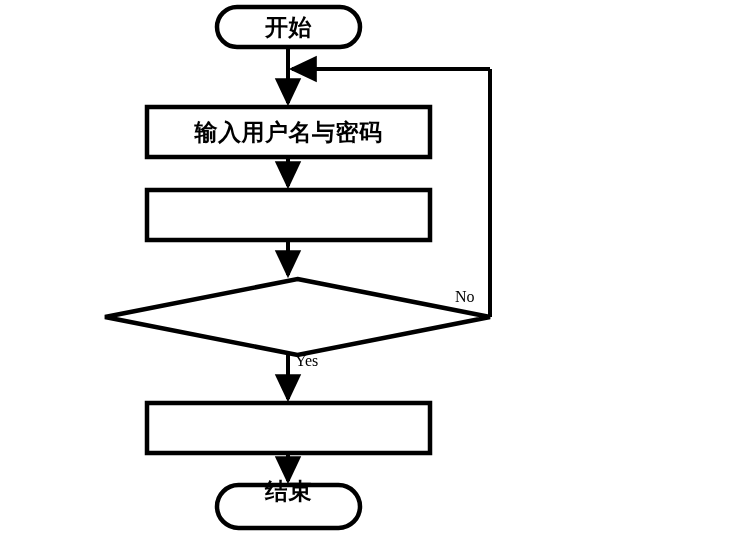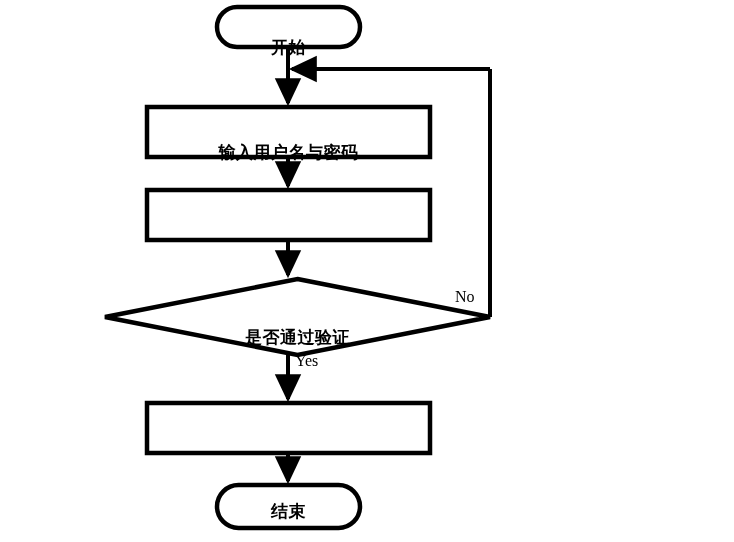--- a/index.html
+++ b/index.html
@@ -30,23 +30,22 @@
     align-items: center;
     justify-content: center;
     color: #000000;
     font-weight: bold;
     letter-spacing: 0.5px;
     white-space: nowrap;
     user-select: none;
   }
   .cjk {
     font-family: Liberation Serif, serif;
-    font-size: 17px;
+    font-size: 23px;
     font-weight: bold;
-    margin-top: 20px;
   }
   .edge-label {
     position: absolute;
     color: #000000;
     font-family: "Liberation Serif", "DejaVu Serif", serif;
     font-size: 16px;
     font-weight: normal;
     white-space: nowrap;
     user-select: none;
   }
@@ -90,21 +89,20 @@
     <line x1="288" y1="453" x2="288" y2="481" stroke="#000000" stroke-width="4" marker-end="url(#arrow)"></line>
 
     <rect x="217" y="485" width="143" height="43" rx="21.5" ry="21.5" fill="#ffffff" stroke="#000000" stroke-width="4.5"></rect>
   </svg>
 
   <div class="node-label cjk" style="left:217px; top:7px; width:143px; height:40px;">开始</div>
 
   <div class="node-label cjk" style="left:147px; top:107px; width:283px; height:50px;text-align:center;">输入用户名与密码</div>
 
 
-  <div class="node-label cjk" style="left:155px; top:295px; width:285px; height:44px;">是否通过验证</div>
 
 
   <div class="node-label cjk" style="left:217px; top:470px; width:143px; height:43px;">结束</div>
 
   <div class="edge-label" style="left:455px; top:288px;">No</div>
 
   <div class="edge-label" style="left:295px; top:352px;">Yes</div>
 
 </div>
 

